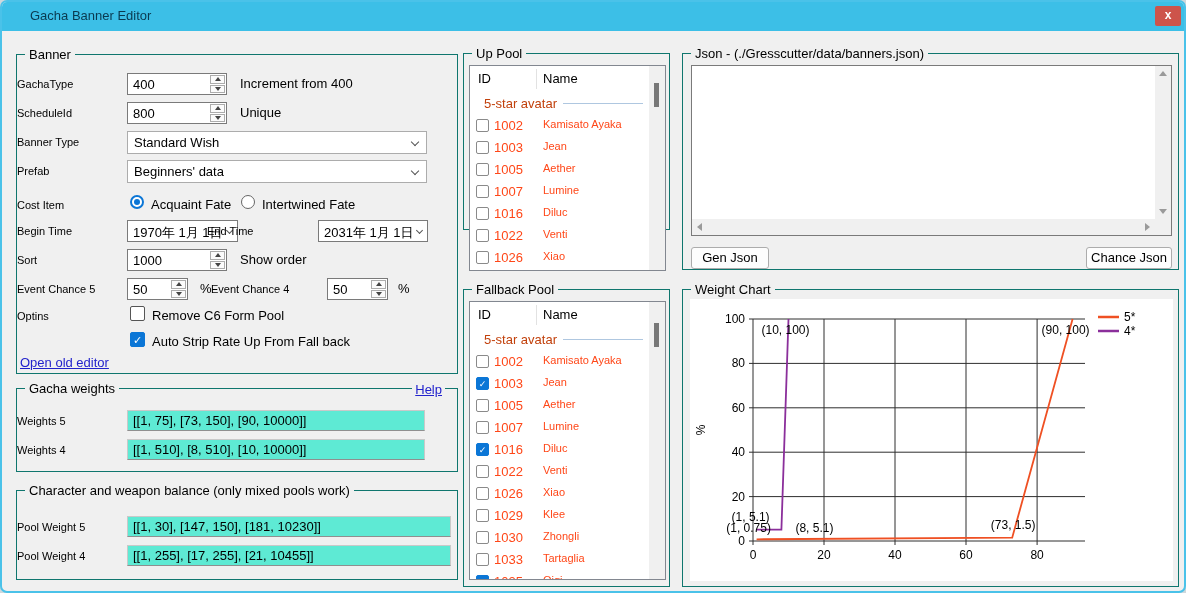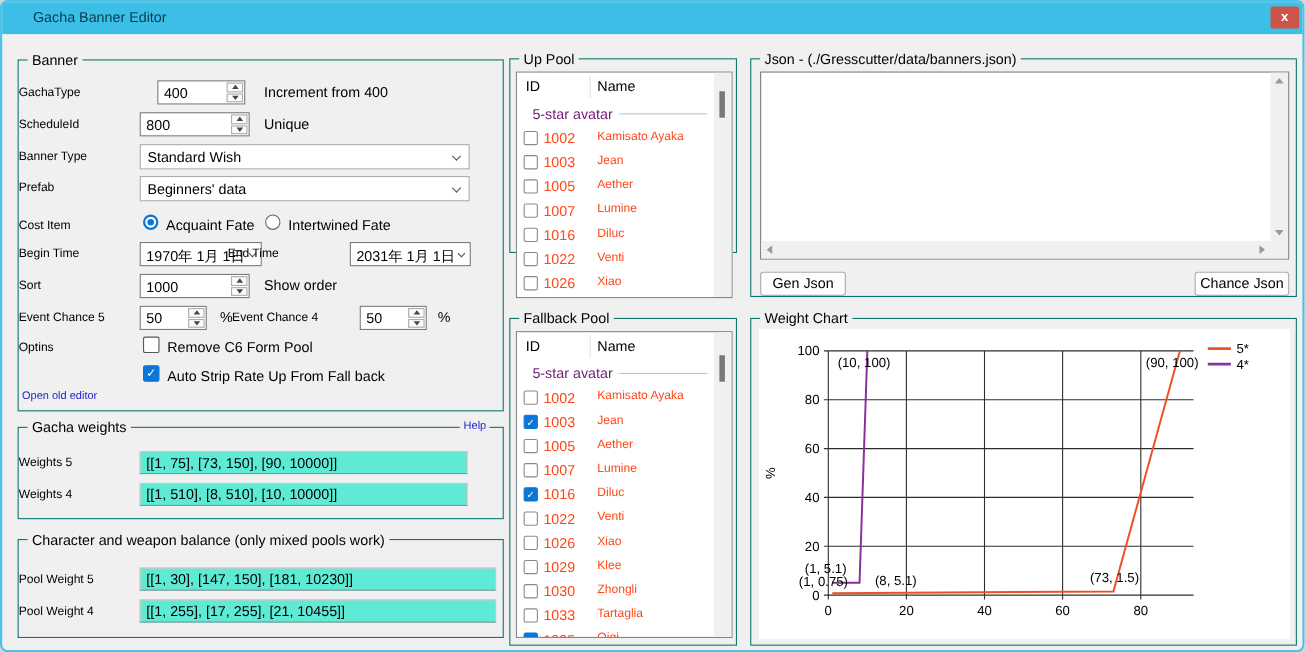--- a/index.html
+++ b/index.html
@@ -5,21 +5,21 @@
   html,body{margin:0;padding:0;background:#cfd8dc;font-family:"Liberation Sans",sans-serif;}
   *{box-sizing:border-box;}
   .window{position:relative;width:1186px;height:593px;background:#F0F0F0;border:2px solid #4AC2E9;border-radius:7px;overflow:hidden;}
   .titlebar{position:absolute;left:-2px;top:-2px;right:-2px;height:31px;background:#3CBFE7;}
   .win-title{position:absolute;left:30px;top:8px;font-size:13px;color:#0A3A50;}
   .close-btn{position:absolute;right:5px;top:6px;width:26px;height:20px;background:#CD544B;border-radius:2px;color:#fff;font-size:12px;font-weight:bold;text-align:center;line-height:19px;cursor:pointer;}
   .group{position:absolute;border:1px solid #0f766e;}
   .group-title{position:absolute;top:-8px;left:8px;background:#F0F0F0;padding:0 4px;font-size:13px;line-height:15px;white-space:nowrap;}
   .lbl{position:absolute;font-size:11px;text-align:left;width:106px;line-height:16px;white-space:nowrap;}
   .hint{position:absolute;font-size:13px;line-height:16px;white-space:nowrap;}
-  .link{position:absolute;font-size:10px;color:#2222CC;cursor:pointer;white-space:nowrap;}
+  .link{position:absolute;font-size:13px;color:#2222CC;text-decoration:underline;cursor:pointer;white-space:nowrap;}
   
   .spin{position:absolute;height:22px;background:#fff;border:1px solid #7A7A7A;}
   .spin input{position:absolute;left:0;top:0;width:calc(100% - 17px);height:100%;border:0;outline:0;padding:0 0 0 5px;font:13px "Liberation Sans",sans-serif;background:transparent;}
   .spin-btns{position:absolute;right:1px;top:1px;bottom:1px;width:15px;display:flex;flex-direction:column;gap:1px;}
   .spin-btn{flex:1;border:1px solid #ACACAC;background:#FBFBFB;position:relative;}
   .spin-btn::after{content:"";position:absolute;left:50%;top:50%;transform:translate(-50%,-50%);width:0;height:0;}
   .spin-up::after{border-left:3px solid transparent;border-right:3px solid transparent;border-bottom:4px solid #444;}
   .spin-dn::after{border-left:3px solid transparent;border-right:3px solid transparent;border-top:4px solid #444;}
   
   .combo{position:absolute;height:23px;background:#fff;border:1px solid #ACACAC;}
@@ -39,21 +39,21 @@
   
   .ti{position:absolute;height:21px;background:#5eead4;border:1px solid #C9C9C9;border-bottom-color:#8F8F8F;}
   .ti input{width:100%;height:100%;border:0;outline:0;padding:0 5px;font:13px "Liberation Sans",sans-serif;background:transparent;}
   
   .listview{position:absolute;background:#fff;border:1px solid #828790;overflow:hidden;}
   .lv-rows{position:absolute;left:0;top:0;right:16px;}
   .lv-header{position:relative;height:26px;font-size:13px;}
   .lv-h-id{position:absolute;left:8px;top:5px;}
   .lv-h-div{position:absolute;left:66px;top:3px;width:1px;height:20px;background:#E2E2E2;}
   .lv-h-name{position:absolute;left:73px;top:5px;}
-  .lv-group{position:relative;height:23px;display:flex;align-items:center;padding-left:14px;font-size:13px;color:#701a75;}
+  .lv-group{position:relative;height:23px;display:flex;align-items:center;padding-left:14px;font-size:13px;color:#c2410c;}
   .lv-rule{flex:1;height:1px;background:#AFC7E0;margin:0 6px 0 6px;}
   .lv-row{position:relative;height:22px;}
   .cb2{position:absolute;left:6px;top:4px;width:13px;height:13px;border:1px solid #8A8A8A;border-radius:2px;background:#fff;}
   .cb2.checked{background:#0B76D6;border-color:#0B76D6;}
   .cb2.checked::after{content:"✓";position:absolute;left:0;top:0;width:100%;text-align:center;color:#fff;font-size:9px;line-height:12px;}
   .lv-id{position:absolute;left:24px;top:3px;font-size:13px;color:#FF4718;}
   .lv-name{position:absolute;left:73px;top:3px;font-size:11px;color:#FF4718;white-space:nowrap;}
   .lv-sb{position:absolute;top:0;right:0;bottom:0;width:16px;background:#F0F0F0;}
   .lv-thumb{position:absolute;left:5px;width:5px;background:#787878;}
   
@@ -76,21 +76,21 @@
 <div class="window">
   <div class="titlebar">
     <span class="win-title">Gacha Banner Editor</span>
     <div class="close-btn">x</div>
   </div>
 
   <div class="group" id="g-banner" style="left:14px;top:52px;width:442px;height:320px;">
     <span class="group-title">Banner</span>
 
     <span class="lbl" style="top:21px;">GachaType</span>
-    <div class="spin" style="left:126px;top:18px;width:80px;padding-left:36px;">
+    <div class="spin" style="left:110px;top:18px;width:100px;padding-left:36px;">
       <input readonly="" value="400" style="">
       <div class="spin-btns">
           <div class="spin-btn spin-up"></div>
           <div class="spin-btn spin-dn"></div>
         </div>
     </div>
     <span class="hint" style="left:223px;top:21px;">Increment from 400</span>
 
     <span class="lbl" style="top:50px;">ScheduleId</span>
     <div class="spin" style="left:110px;top:47px;width:100px;">

